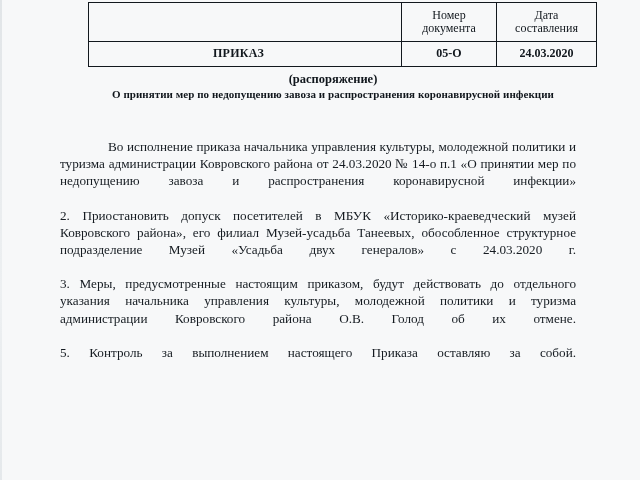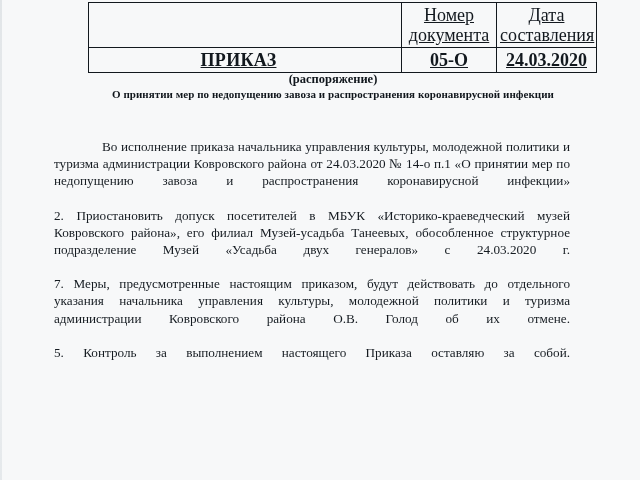--- a/index.html
+++ b/index.html
@@ -32,25 +32,24 @@
     left: 88px;
     top: 2px;
     width: 487px;
     border-collapse: collapse;
     table-layout: fixed;
   }
   .doc-table td {
     border: 1px solid #12181e;
     padding: 0;
     vertical-align: middle;
-    font-size: 18px;
+    font-size: 12px;
     line-height: 1.12;
     text-align: center;
     color: #12181e;
-    text-decoration: underline;
   }
   .col-name  { width: 306px; }
   .col-num   { width: 88px;  }
   .col-date  { width: 93px;  }
 
   .hdr-row td { height: 34px; padding: 2px 3px; }
   .val-row td { height: 22px; padding: 1px 1px; }
 
   .cell-blank { border-right: 1px solid #12181e; }
   .cell-doc-type {
@@ -84,21 +83,21 @@
     font-size: 11px;
     font-weight: bold;
     line-height: 1.22;
     margin: 0;
     letter-spacing: .05px;
   }
 
   
   .body-block {
     position: absolute;
-    left: 54px;
+    left: 60px;
     top: 138px;
     width: 516px;
     font-size: 13.2px;
     line-height: 1.30;
     text-align: justify;
     text-justify: inter-word;
     color: #151b21;
   }
   .body-block p {
     margin: 0;
@@ -148,15 +147,15 @@
 </table>
 
 <div class="title-block">
   <p class="subtype">(распоряжение)</p>
   <p class="doc-title">О принятии мер по недопущению завоза и распространения коронавирусной инфекции</p>
 </div>
 
 <div class="body-block">
   <p class="p-indent no-stretch">Во исполнение приказа начальника управления культуры, молодежной политики и туризма администрации Ковровского района от 24.03.2020 № 14-о п.1 «О принятии мер по недопущению завоза и распространения коронавирусной инфекции»</p>
   <p class="p-item no-stretch">2. Приостановить допуск посетителей в МБУК «Историко-краеведческий музей Ковровского района», его филиал Музей-усадьба Танеевых, обособленное структурное подразделение Музей «Усадьба двух генералов» с 24.03.2020 г.</p>
-  <p class="p-item no-stretch">7. Меры, предусмотренные настоящим приказом, будут действовать до отдельного указания начальника управления культуры, молодежной политики и туризма администрации Ковровского района О.В. Голод об их отмене.</p>
+  <p class="p-item no-stretch">3. Меры, предусмотренные настоящим приказом, будут действовать до отдельного указания начальника управления культуры, молодежной политики и туризма администрации Ковровского района О.В. Голод об их отмене.</p>
   <p class="p-item no-stretch">5. Контроль за выполнением настоящего Приказа оставляю за собой.</p>
 </div>
 
 </body></html>

